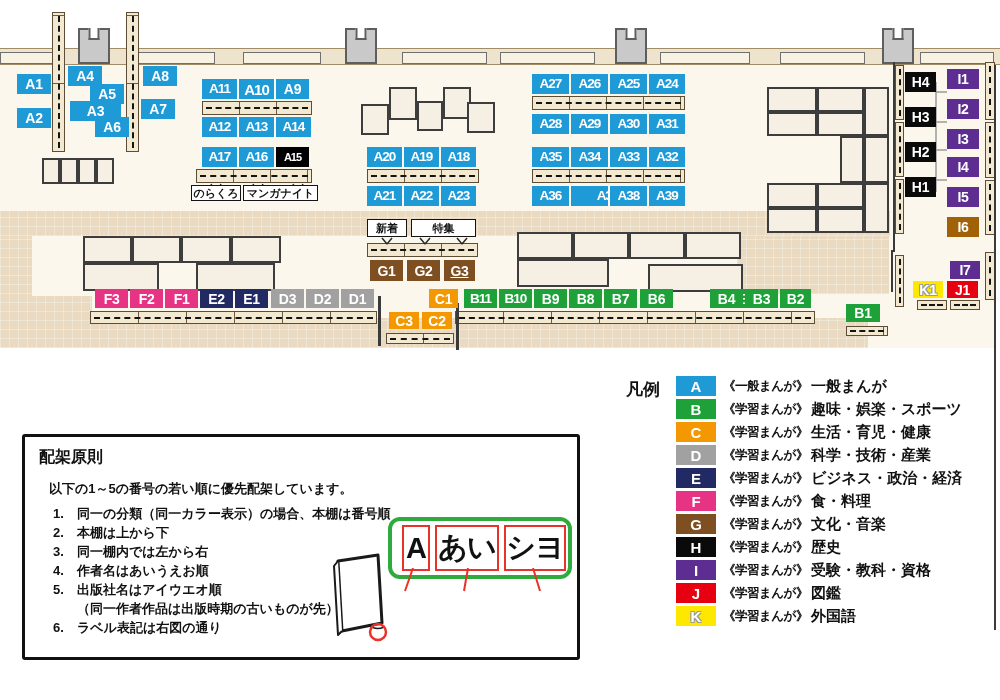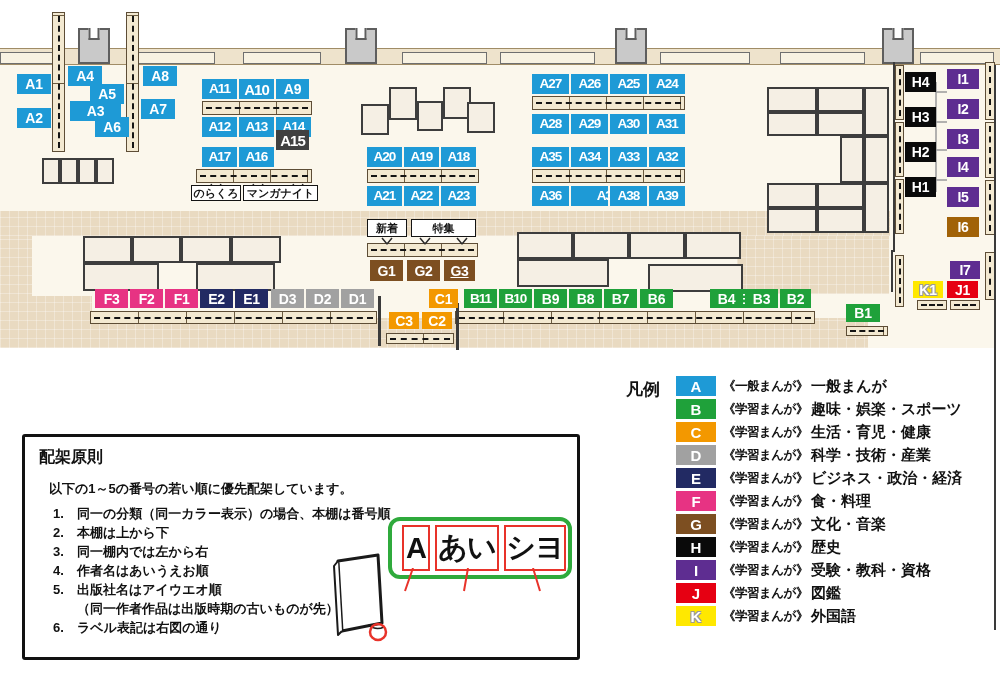--- a/index.html
+++ b/index.html
@@ -149,21 +149,21 @@
         <div class="tag" style="left: 141px; top: 99px; width: 34px; height: 20px; background: rgb(30, 154, 214);">A7</div>
         <div class="tag" style="left: 95px; top: 117px; width: 34px; height: 20px; background: rgb(30, 154, 214);">A6</div>
         <div class="tag" style="left: 202px; top: 79px; width: 35px; height: 20px; background: rgb(30, 154, 214); letter-spacing: -1px; font-size: 13.5px;">A11</div>
         <div class="tag" style="left: 239px; top: 79px; width: 35px; height: 20px; background: rgb(30, 154, 214); letter-spacing: -1px; font-size: 15px;">A10</div>
         <div class="tag" style="left: 276px; top: 79px; width: 33px; height: 20px; background: rgb(30, 154, 214);">A9</div>
         <div class="tag" style="left: 202px; top: 117px; width: 35px; height: 20px; background: rgb(30, 154, 214); letter-spacing: -1px; font-size: 13.5px;">A12</div>
         <div class="tag" style="left: 239px; top: 117px; width: 35px; height: 20px; background: rgb(30, 154, 214); letter-spacing: -1px; font-size: 13.5px;">A13</div>
         <div class="tag" style="left: 276px; top: 117px; width: 35px; height: 20px; background: rgb(30, 154, 214); letter-spacing: -1px; font-size: 13.5px;">A14</div>
         <div class="tag" style="left: 202px; top: 147px; width: 35px; height: 20px; background: rgb(30, 154, 214); letter-spacing: -1px; font-size: 13.5px;">A17</div>
         <div class="tag" style="left: 239px; top: 147px; width: 35px; height: 20px; background: rgb(30, 154, 214); letter-spacing: -1px; font-size: 13.5px;">A16</div>
-        <div class="tag" style="left: 276px; top: 130px; width: 33px; height: 20px; background: #404040; letter-spacing: -1px; font-size: 15px;">A15</div>
+        <div class="tag" style="left: 276px; top: 147px; width: 33px; height: 20px; background: #000000; letter-spacing: -1px; font-size: 11px;">A15</div>
         <div class="tag" style="left: 367px; top: 147px; width: 35px; height: 20px; background: rgb(30, 154, 214); letter-spacing: -1px; font-size: 13.5px;">A20</div>
         <div class="tag" style="left: 404px; top: 147px; width: 35px; height: 20px; background: rgb(30, 154, 214); letter-spacing: -1px; font-size: 13.5px;">A19</div>
         <div class="tag" style="left: 441px; top: 147px; width: 35px; height: 20px; background: rgb(30, 154, 214); letter-spacing: -1px; font-size: 13.5px;">A18</div>
         <div class="tag" style="left: 367px; top: 186px; width: 35px; height: 20px; background: rgb(30, 154, 214); letter-spacing: -1px; font-size: 13.5px;">A21</div>
         <div class="tag" style="left: 404px; top: 186px; width: 35px; height: 20px; background: rgb(30, 154, 214); letter-spacing: -1px; font-size: 13.5px;">A22</div>
         <div class="tag" style="left: 441px; top: 186px; width: 35px; height: 20px; background: rgb(30, 154, 214); letter-spacing: -1px; font-size: 13.5px;">A23</div>
         <div class="tag" style="left: 532px; top: 74px; width: 37px; height: 20px; background: rgb(30, 154, 214); letter-spacing: -1px; font-size: 13.5px;">A27</div>
         <div class="tag" style="left: 571px; top: 74px; width: 37px; height: 20px; background: rgb(30, 154, 214); letter-spacing: -1px; font-size: 13.5px;">A26</div>
         <div class="tag" style="left: 610px; top: 74px; width: 37px; height: 20px; background: rgb(30, 154, 214); letter-spacing: -1px; font-size: 13.5px;">A25</div>
         <div class="tag" style="left: 649px; top: 74px; width: 36px; height: 20px; background: rgb(30, 154, 214); letter-spacing: -1px; font-size: 13.5px;">A24</div>

